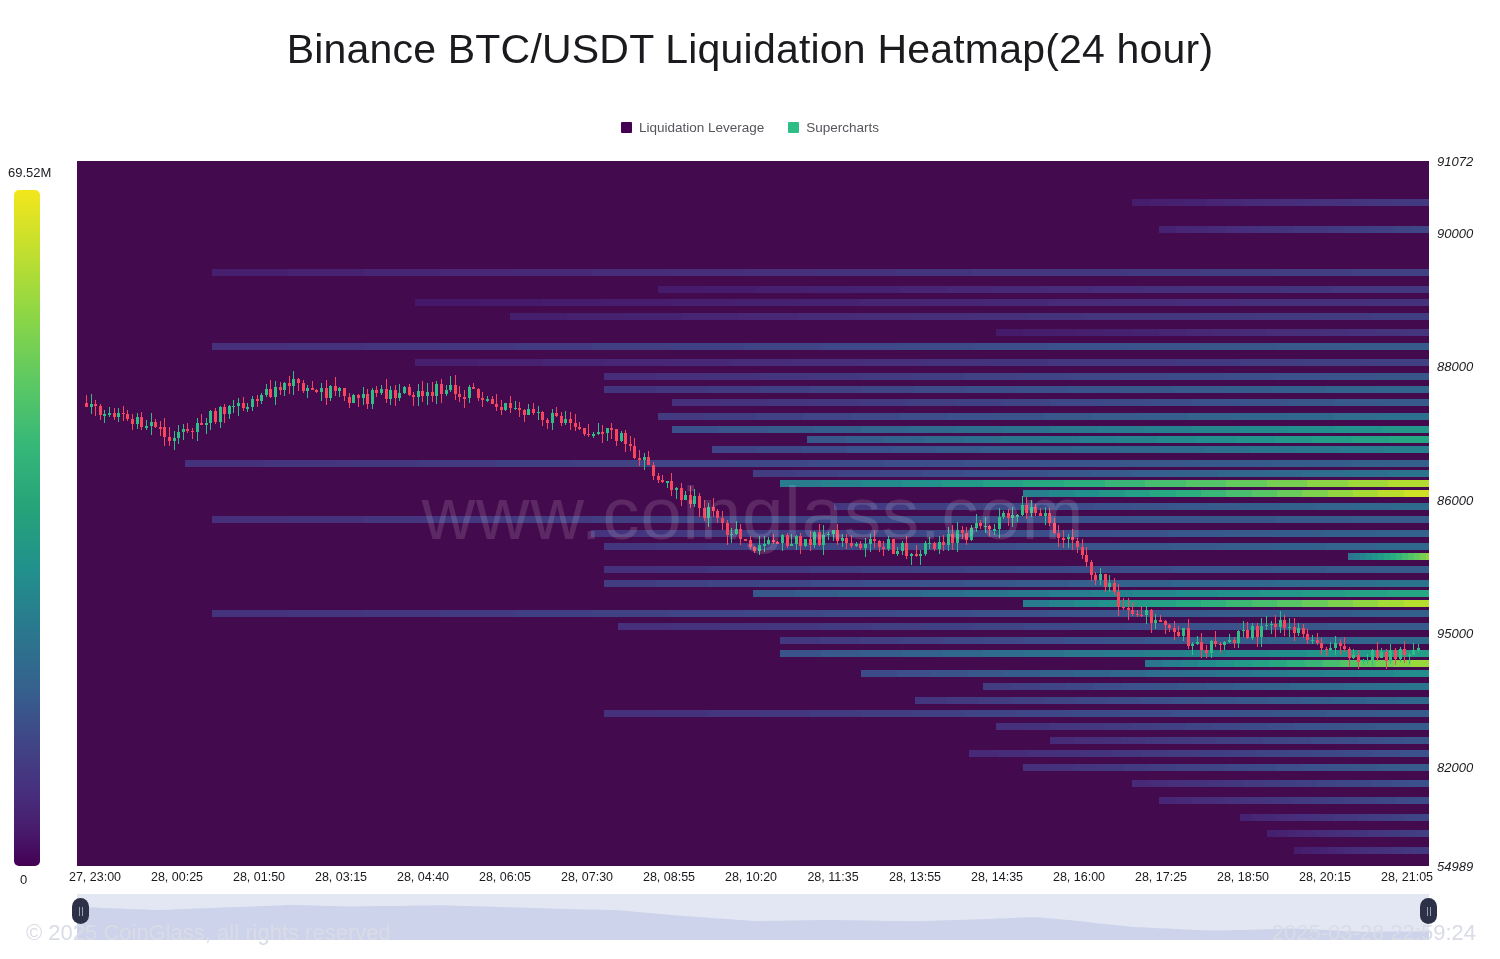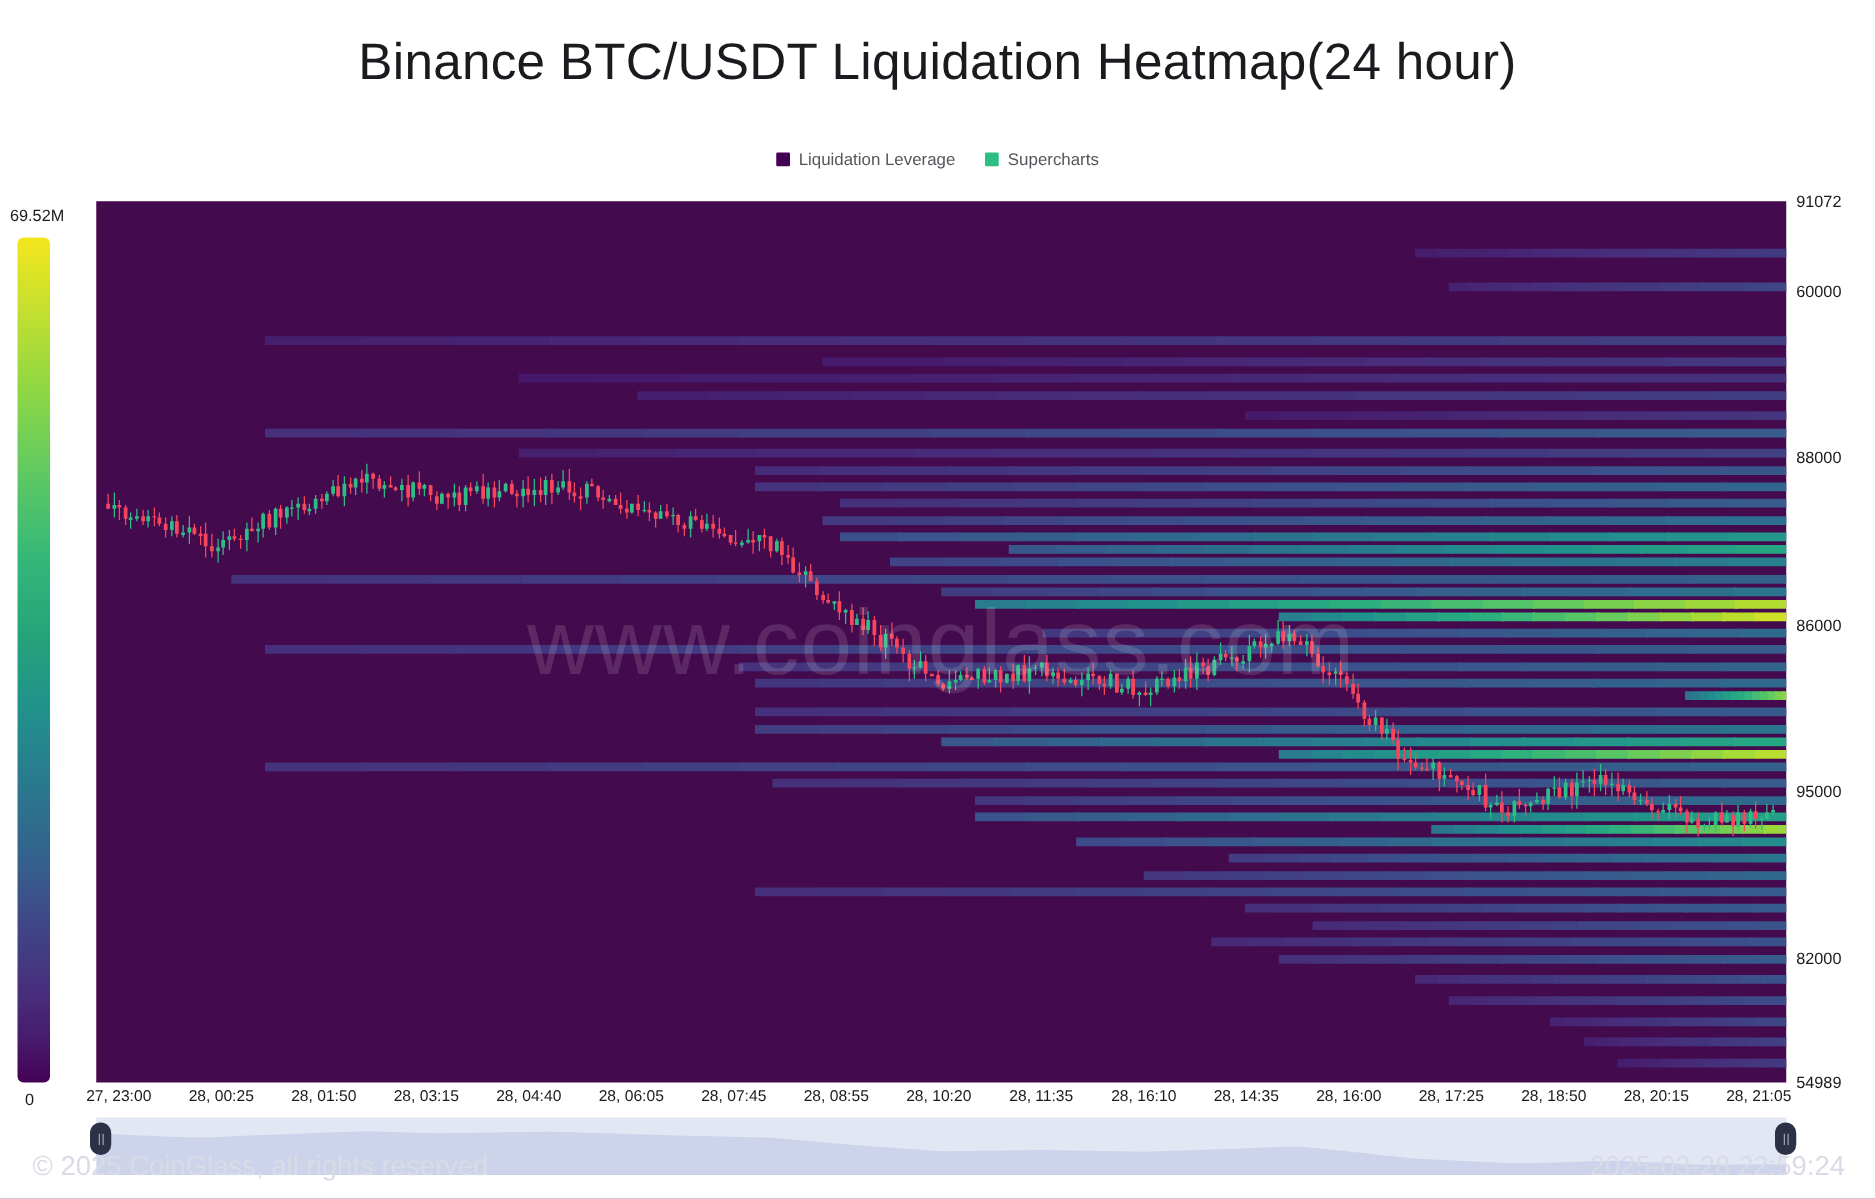--- a/index.html
+++ b/index.html
@@ -43,21 +43,21 @@
 
   #watermark{
     position:absolute;left:0;top:0;width:1352px;height:705px;
     display:flex;align-items:center;justify-content:center;
     font-size:74px;color:rgba(255,255,255,.13);
     letter-spacing:1px;pointer-events:none;white-space:nowrap;
   }
 
   
   #yaxis{position:absolute;left:1437px;top:161px;width:63px;height:705px;}
-  .ytick{position:absolute;left:0;font-size:13px;color:#1b1b1f;transform:translateY(-50%);}
+  .ytick{position:absolute;left:0;font-size:13px;color:#1b1b1f;transform:translateY(-50%);font-style:italic;}
   #xaxis{position:absolute;left:77px;top:870px;width:1352px;height:20px;}
   .xtick{position:absolute;font-size:12.5px;color:#1b1b1f;transform:translateX(-50%);white-space:nowrap;}
 
   
   #slider{position:absolute;left:77px;top:894px;width:1352px;height:46px;
           background:#e3e7f3;overflow:hidden;}
   #slider-area{position:absolute;left:0;bottom:0;width:100%;height:100%;}
   .handle{position:absolute;top:898px;width:17px;height:26px;border-radius:9px;
           background:#2c3147;display:flex;align-items:center;justify-content:center;gap:2px;}
   .handle i{display:block;width:1px;height:9px;background:#9aa0b4;}
@@ -1420,39 +1420,39 @@
       <div class="wick" style="left: 1336.39px; top: 482.195px; height: 12.0842px; background: rgb(45, 189, 133);"></div>
       <div class="cndl" style="left: 1335.39px; top: 489.144px; height: 4.52181px; background: rgb(45, 189, 133);"></div>
       <div class="wick" style="left: 1341px; top: 483.338px; height: 7.33679px; background: rgb(45, 189, 133);"></div>
       <div class="cndl" style="left: 1340px; top: 487.43px; height: 1.71403px; background: rgb(45, 189, 133);"></div>
     </div>
   <div id="watermark">www.coinglass.com</div>
 </div>
 
 <div id="yaxis">
     <div class="ytick" style="top: 0px;">91072</div>
-    <div class="ytick" style="top: 71.6157px;">60000</div>
+    <div class="ytick" style="top: 71.6157px;">90000</div>
     <div class="ytick" style="top: 205.227px;">88000</div>
     <div class="ytick" style="top: 338.838px;">86000</div>
     <div class="ytick" style="top: 472.45px;">95000</div>
     <div class="ytick" style="top: 606.061px;">82000</div>
     <div class="ytick" style="top: 705px;">54989</div>
   </div>
 <div id="xaxis">
     <div class="xtick" style="left: 18px;">27, 23:00</div>
     <div class="xtick" style="left: 100px;">28, 00:25</div>
     <div class="xtick" style="left: 182px;">28, 01:50</div>
     <div class="xtick" style="left: 264px;">28, 03:15</div>
     <div class="xtick" style="left: 346px;">28, 04:40</div>
     <div class="xtick" style="left: 428px;">28, 06:05</div>
-    <div class="xtick" style="left: 510px;">28, 07:45</div>
+    <div class="xtick" style="left: 510px;">28, 07:30</div>
     <div class="xtick" style="left: 592px;">28, 08:55</div>
     <div class="xtick" style="left: 674px;">28, 10:20</div>
     <div class="xtick" style="left: 756px;">28, 11:35</div>
-    <div class="xtick" style="left: 838px;">28, 16:10</div>
+    <div class="xtick" style="left: 838px;">28, 13:55</div>
     <div class="xtick" style="left: 920px;">28, 14:35</div>
     <div class="xtick" style="left: 1002px;">28, 16:00</div>
     <div class="xtick" style="left: 1084px;">28, 17:25</div>
     <div class="xtick" style="left: 1166px;">28, 18:50</div>
     <div class="xtick" style="left: 1248px;">28, 20:15</div>
     <div class="xtick" style="left: 1330px;">28, 21:05</div>
   </div>
 
 <div id="slider">
   <svg id="slider-area" viewBox="0 0 1352 46" preserveAspectRatio="none">

